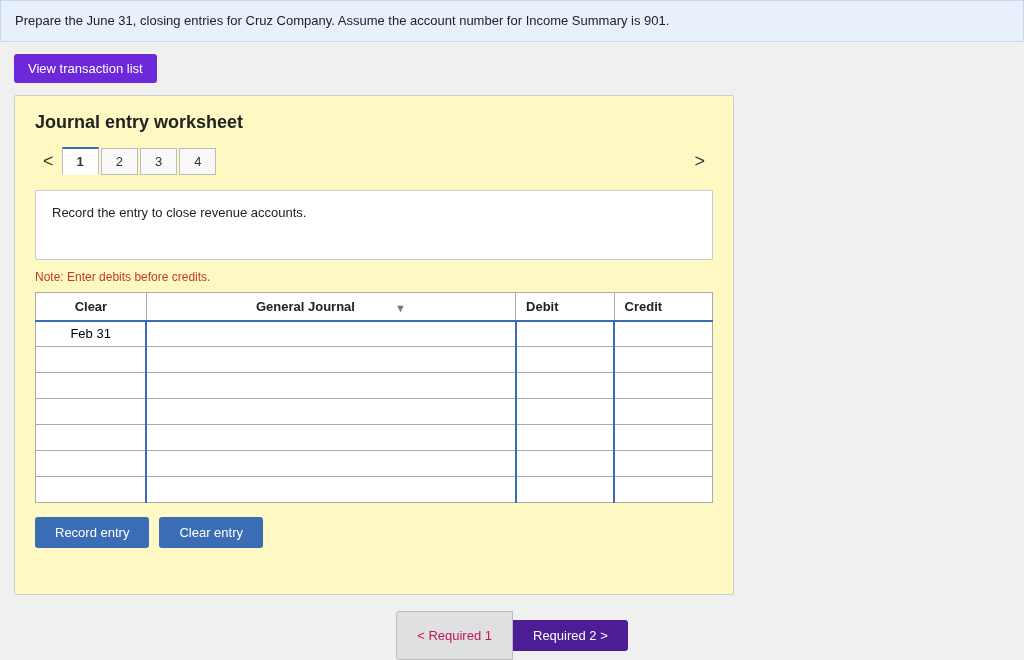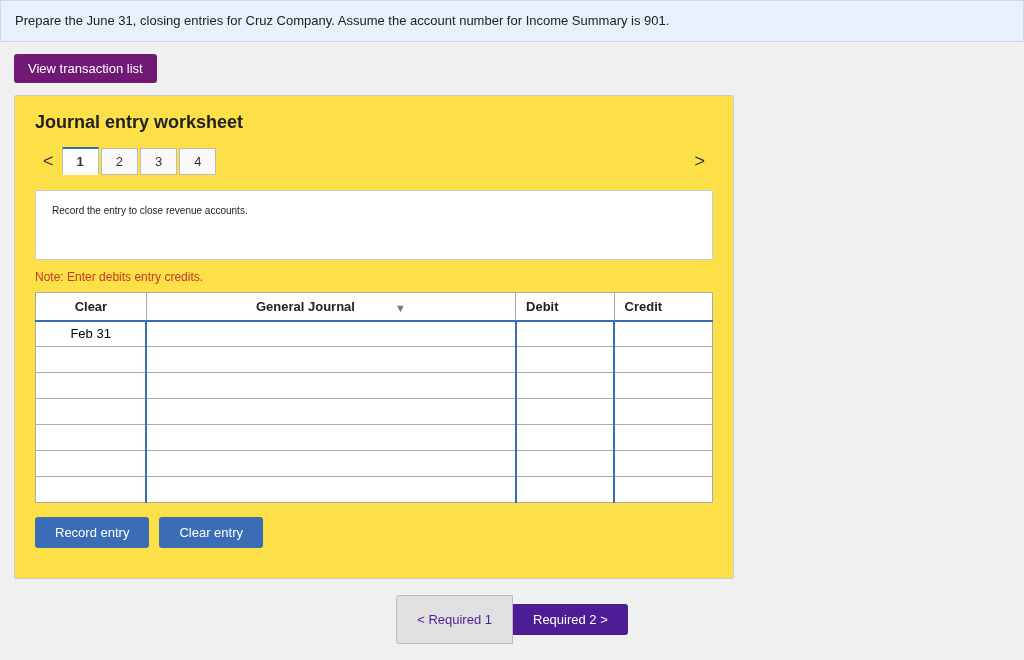--- a/index.html
+++ b/index.html
@@ -21,31 +21,31 @@
       color: #222;
       line-height: 1.5;
     }
 
     .toolbar {
       padding: 12px 14px;
       background: #f0f0f0;
     }
 
     .btn-view-transaction {
-      background: #701a75;
+      background: #6d28d9;
       color: #fff;
       border: none;
       padding: 7px 14px;
       font-size: 13px;
       cursor: pointer;
       border-radius: 3px;
     }
 
     .worksheet-container {
-      background: #fde047;
+      background: #fef9c3;
       border: 1px solid #ccc;
       margin: 0 14px 14px 14px;
       padding: 16px 20px 20px 20px;
       border-radius: 2px;
       max-width: 720px;
     }
 
     .worksheet-title {
       font-size: 18px;
       font-weight: bold;
@@ -84,21 +84,21 @@
       border-bottom: 1px solid #fff;
       font-weight: bold;
       border-top: 2px solid #3a6db5;
     }
 
     .entry-description {
       background: #fff;
       border: 1px solid #ccc;
       padding: 14px 16px;
       margin-bottom: 10px;
-      font-size: 10px;
+      font-size: 13px;
       color: #222;
       min-height: 70px;
       border-radius: 1px;
     }
 
     .note-text {
       color: #c0392b;
       font-size: 12px;
       margin-bottom: 8px;
     }
@@ -163,21 +163,21 @@
       border-top: 2px solid #3a6db5;
     }
 
     .journal-table tbody tr td.input-cell {
       border-left: 2px solid #3a6db5;
     }
 
     .action-buttons {
       display: flex;
       gap: 10px;
-      margin-bottom: 10px;
+      margin-bottom: 26px;
       align-items: center;
     }
 
     .btn-record {
       background: #3a6db5;
       color: #fff;
       border: none;
       padding: 8px 20px;
       font-size: 13px;
       cursor: pointer;
@@ -208,21 +208,21 @@
     .bottom-nav {
       display: flex;
       justify-content: center;
       gap: 0;
       margin-top: 16px;
       align-items: center;
     }
 
     .btn-required1 {
       background: #e0e0e0;
-      color: #4c1d95;
+      color: #be185d;
       border: 1px solid #bbb;
       padding: 16px 20px;
       font-size: 13px;
       cursor: pointer;
       border-radius: 3px 0 0 3px;
     }
 
     .btn-required2 {
       background: #4c1d95;
       color: #fff;
@@ -267,21 +267,21 @@
     <div class="tab-item active">1</div>
     <div class="tab-item">2</div>
     <div class="tab-item">3</div>
     <div class="tab-item">4</div>
 
     <button class="nav-arrow" style="margin-left: auto;">&gt;</button>
   </div>
 
   <div class="entry-description">Record the entry to close revenue accounts.</div>
 
-  <div class="note-text">Note: Enter debits entry credits.</div>
+  <div class="note-text">Note: Enter debits before credits.</div>
 
   <table class="journal-table">
     <thead>
       <tr>
         <th class="date-col">Clear</th>
         <th class="journal-col">
           <div class="general-journal-header">
             <span>General Journal</span>
             <span class="dropdown-arrow">▼</span>
           </div>

